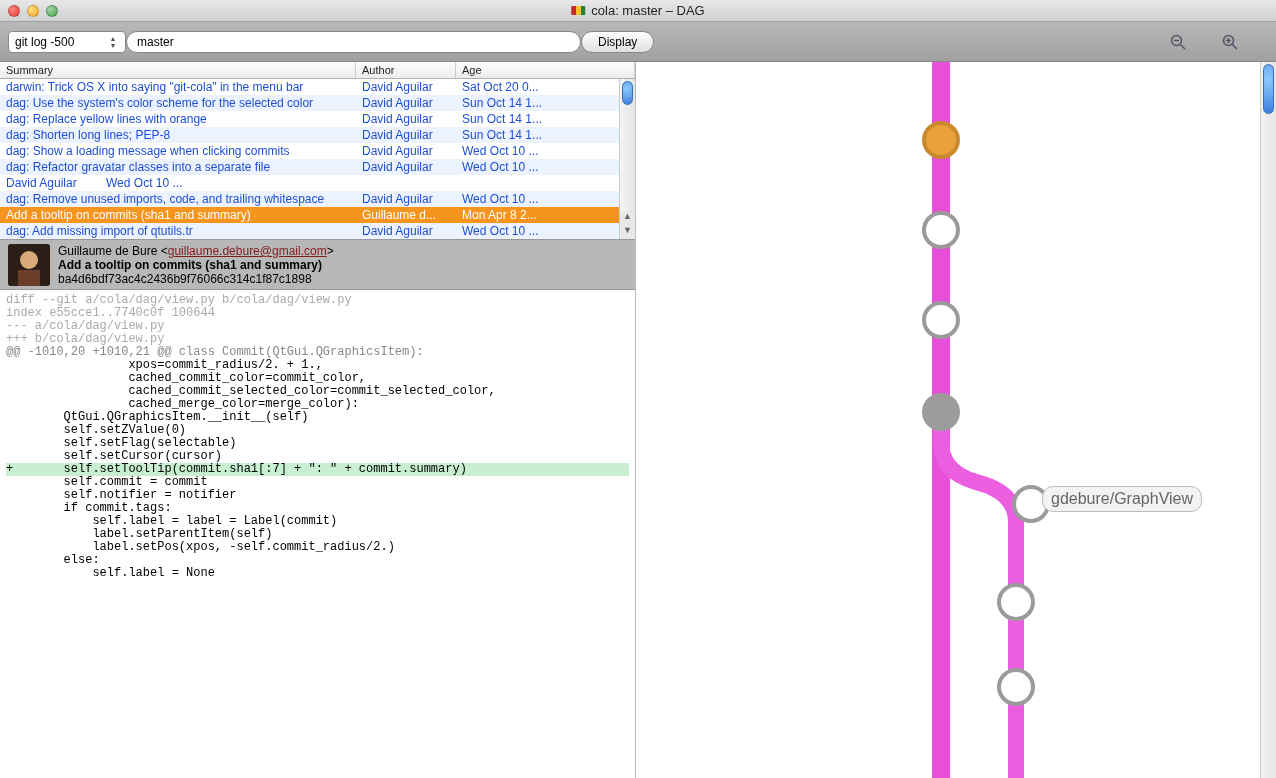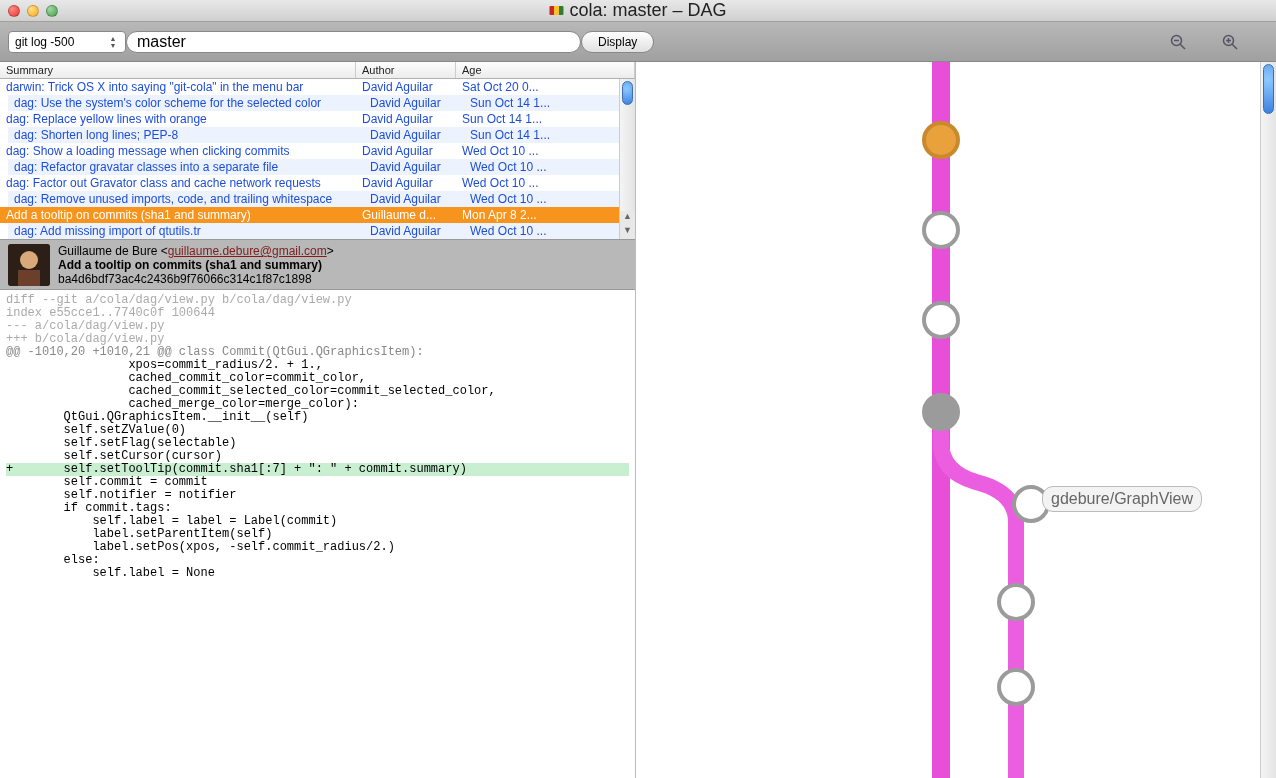--- a/index.html
+++ b/index.html
@@ -11,21 +11,21 @@
   border-bottom: 1px solid #a0a0a0;
   display: flex;
   align-items: center;
   position: relative;
 }
 .traffic-lights { display: flex; gap: 7px; padding-left: 8px; }
 .traffic-light { width: 12px; height: 12px; border-radius: 50%; border: 1px solid rgba(0,0,0,0.2); }
 .traffic-red { background: radial-gradient(circle at 30% 30%, #ff8a80, #e53935); }
 .traffic-yellow { background: radial-gradient(circle at 30% 30%, #ffe082, #f9a825); }
 .traffic-green { background: radial-gradient(circle at 30% 30%, #a5d6a7, #43a047); }
-.title-center { position: absolute; left: 50%; transform: translateX(-50%); display: flex; align-items: center; gap: 6px; color: #222; font-size: 18px; }
+.title-center { position: absolute; left: 50%; transform: translateX(-50%); display: flex; align-items: center; gap: 6px; color: #222; font-size: 13px; }
 .title-icon { width: 14px; height: 9px; background: linear-gradient(90deg, #c62828 33%, #fbc02d 33% 66%, #2e7d32 66%); border-radius: 1px; }
 
 .toolbar {
   height: 40px;
   background: linear-gradient(#b8b8b8, #a0a0a0);
   border-bottom: 1px solid #888;
   display: flex;
   align-items: center;
   padding: 0 8px;
   gap: 0;
@@ -37,21 +37,21 @@
   padding: 0 6px;
   font-size: 12px;
   display: flex; align-items: center; gap: 4px;
 }
 .log-field span { flex: 1; }
 .stepper { width: 12px; display: flex; flex-direction: column; }
 .stepper div { height: 7px; font-size: 7px; text-align: center; color: #555; line-height: 7px; cursor: pointer; }
 .branch-field {
   flex: 0 0 455px; height: 22px;
   border: 1px solid #888; border-radius: 11px;
-  background: #fff; padding: 0 10px; font-size: 16px;
+  background: #fff; padding: 0 10px; font-size: 12px;
   display: flex; align-items: center; text-align: center;
 }
 .display-btn {
   height: 22px; padding: 0 16px;
   border: 1px solid #888; border-radius: 11px;
   background: linear-gradient(#fefefe, #e0e0e0);
   font-size: 12px; cursor: pointer;
   display: flex; align-items: center;
 }
 .toolbar-spacer { flex: 1; }
@@ -69,21 +69,21 @@
   font-size: 11px; color: #222;
 }
 .th { padding: 1px 6px; border-right: 1px solid #ccc; display: flex; align-items: center; }
 .col-summary { width: 356px; }
 .col-author { width: 100px; }
 .col-age { flex: 1; }
 .table-body { flex: 1; overflow: hidden; position: relative; }
 .table-rows { position: absolute; inset: 0 16px 0 0; }
 .tr { display: flex; height: 16px; font-size: 12px; color: #1d4ed8; align-items: center; white-space: nowrap; overflow: hidden; }
 .tr .td { padding: 0 6px; overflow: hidden; text-overflow: ellipsis; }
-.tr.alt { background: #edf3fe; margin-left: 8px; }
+.tr.alt { background: #edf3fe; }
 .tr.selected { background: #f7941e; color: #fff; }
 .table-scrollbar { position: absolute; right: 0; top: 0; bottom: 0; width: 16px; background: linear-gradient(90deg,#f4f4f4,#e4e4e4); border-left: 1px solid #ccc; }
 .table-thumb { position: absolute; top: 2px; left: 2px; right: 2px; height: 24px; background: radial-gradient(circle at 40% 30%, #8ecaff, #3d7fe0); border-radius: 6px; border: 1px solid #3a6fb0; }
 .table-arrow { position: absolute; left: 0; right: 0; height: 14px; text-align: center; font-size: 9px; color: #666; background: #e8e8e8; }
 .arrow-up { bottom: 14px; }
 .arrow-down { bottom: 0; }
 
 .commit-info {
   height: 50px;
   background: #b8b8b8;
@@ -201,21 +201,20 @@
               <div class="td col-summary">dag: Show a loading message when clicking commits</div>
               <div class="td col-author">David Aguilar</div>
               <div class="td col-age">Wed Oct 10 ...</div>
             </div>
             <div class="tr alt">
               <div class="td col-summary">dag: Refactor gravatar classes into a separate file</div>
               <div class="td col-author">David Aguilar</div>
               <div class="td col-age">Wed Oct 10 ...</div>
             </div>
             <div class="tr">
-              <div class="td col-summary">dag: Factor out Gravator class and cache network requests</div>
               <div class="td col-author">David Aguilar</div>
               <div class="td col-age">Wed Oct 10 ...</div>
             </div>
             <div class="tr alt">
               <div class="td col-summary">dag: Remove unused imports, code, and trailing whitespace</div>
               <div class="td col-author">David Aguilar</div>
               <div class="td col-age">Wed Oct 10 ...</div>
             </div>
             <div class="tr selected">
               <div class="td col-summary">Add a tooltip on commits (sha1 and summary)</div>

